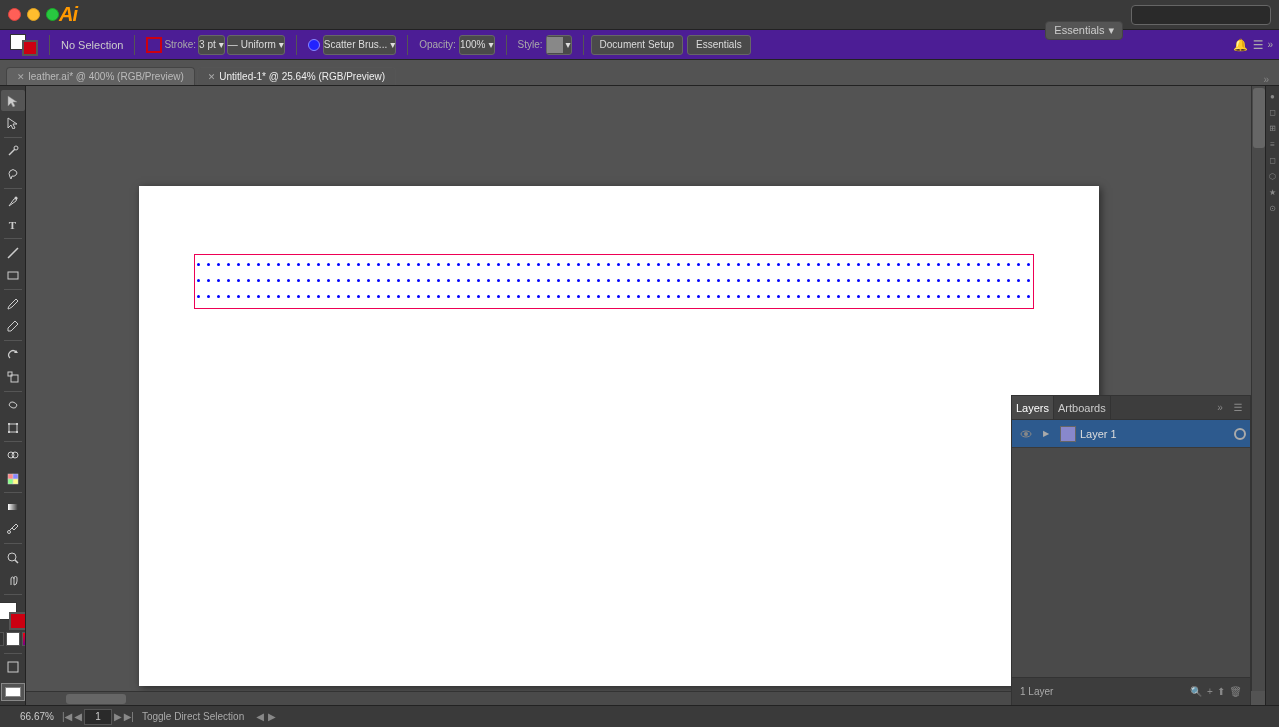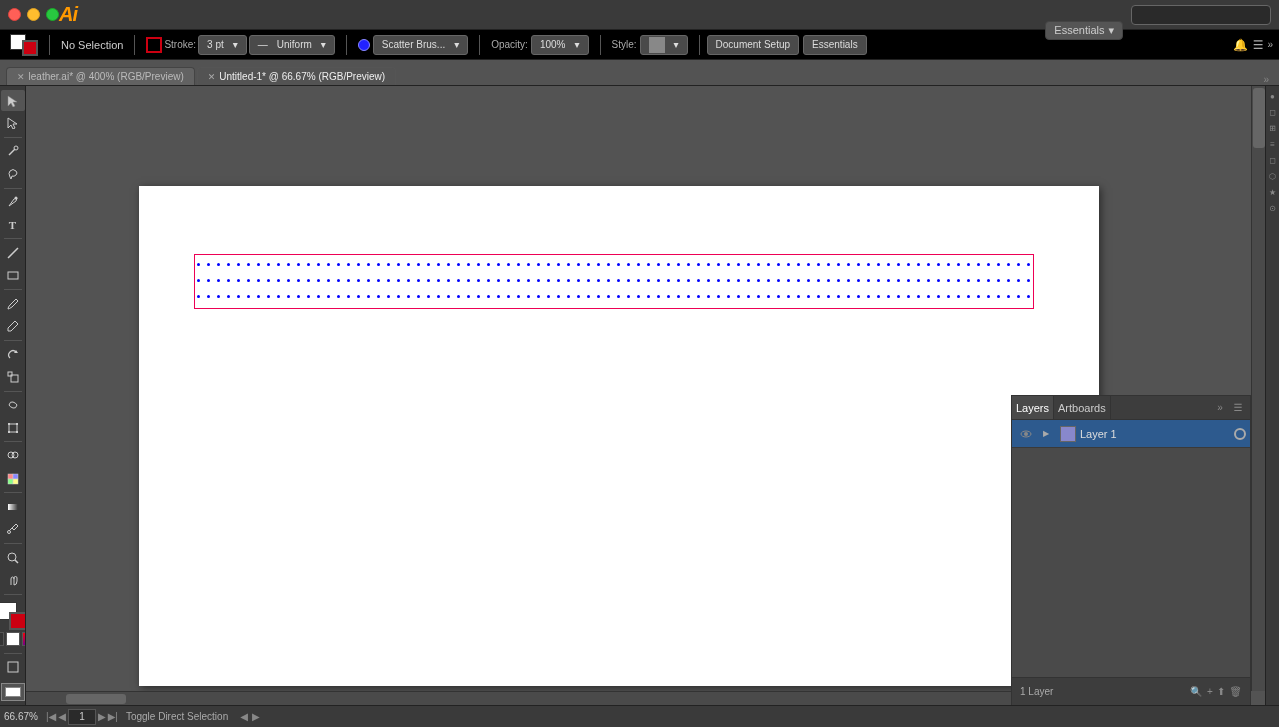--- a/index.html
+++ b/index.html
@@ -20,42 +20,42 @@
     .tl-close { background: #ff5f57; border: 1px solid #e0443e; }
     .tl-min { background: #ffbd2e; border: 1px solid #dea123; }
     .tl-max { background: #28c840; border: 1px solid #1aab29; }
     .app-icon { margin-left: 0; font-style: italic; font-weight: bold; font-size: 20px; color: #f90; letter-spacing: -1px; }
     .title-right { margin-left: auto; display: flex; align-items: center; gap: 8px; }
     .essentials-btn { background: #555; border: 1px solid #444; color: #ccc; border-radius: 4px; padding: 2px 8px; font-size: 11px; cursor: pointer; display: flex; align-items: center; gap: 4px; margin-top: 31px; }
     .search-box { background: #2a2a2a; border: 1px solid #666; border-radius: 4px; width: 140px; height: 20px; color: #ccc; font-size: 11px; padding: 0 6px; }
 
     
     .toolbar {
-      background: #000000;
+      background: #4c1d95;
       height: 30px;
       display: flex;
       align-items: center;
       padding: 0 6px;
       border-bottom: 1px solid #222;
       gap: 4px;
     }
     .toolbar-section { display: flex; align-items: center; gap: 3px; padding: 0 4px; }
     .toolbar-divider { width: 1px; height: 20px; background: #555; margin: 0 3px; }
     .toolbar-label { color: #aaa; font-size: 10px; }
     .toolbar-dropdown {
       background: #4a4a4a;
       border: 1px solid #666;
       border-radius: 3px;
       color: #ddd;
       font-size: 10px;
-      padding: 1px 8px;
+      padding: 1px 0;
       cursor: pointer;
       display: flex;
       align-items: center;
-      gap: 9px;
+      gap: 3px;
       height: 20px;
     }
     .fill-stroke-indicator { display: flex; align-items: center; gap: 2px; }
     .stroke-line { display: flex; align-items: center; gap: 2px; }
     .no-selection { color: #ccc; font-size: 11px; }
     .doc-setup-btn, .prefs-btn {
       background: #4a4a4a;
       border: 1px solid #666;
       border-radius: 3px;
       color: #ddd;
@@ -280,21 +280,21 @@
     .layers-footer-text { color: #aaa; font-size: 10px; }
     .layers-footer-icons { display: flex; gap: 4px; }
     .layers-footer-icon { color: #888; font-size: 10px; cursor: pointer; }
 
     
     .status-bar {
       background: #3a3a3a;
       height: 22px;
       display: flex;
       align-items: center;
-      padding: 0 4px;
+      padding: 0 20px;
       border-top: 1px solid #222;
       gap: 8px;
     }
     .status-zoom { color: #ccc; font-size: 10px; }
     .status-nav { display: flex; align-items: center; gap: 2px; }
     .status-nav-btn { color: #888; font-size: 10px; cursor: pointer; }
     .status-text { color: #aaa; font-size: 10px; }
 
     
     .color-area {
@@ -393,21 +393,21 @@
   </div>
 </div>
 
 <div class="tabs-bar">
   <div class="tab">
     <span class="tab-close">✕</span>
     <span>leather.ai* @ 400% (RGB/Preview)</span>
   </div>
   <div class="tab active">
     <span class="tab-close">✕</span>
-    <span>Untitled-1* @ 66.67% (RGB/Preview)</span>
+    <span>Untitled-1* @ 25.64% (RGB/Preview)</span>
   </div>
   <div style="margin-left:auto; display:flex; align-items:center; gap:4px; padding-right:4px;">
     <span style="color:#888; font-size:10px; cursor:pointer;">»</span>
   </div>
 </div>
 
 <div class="main-layout">
 
   <div class="left-toolbar">
 

